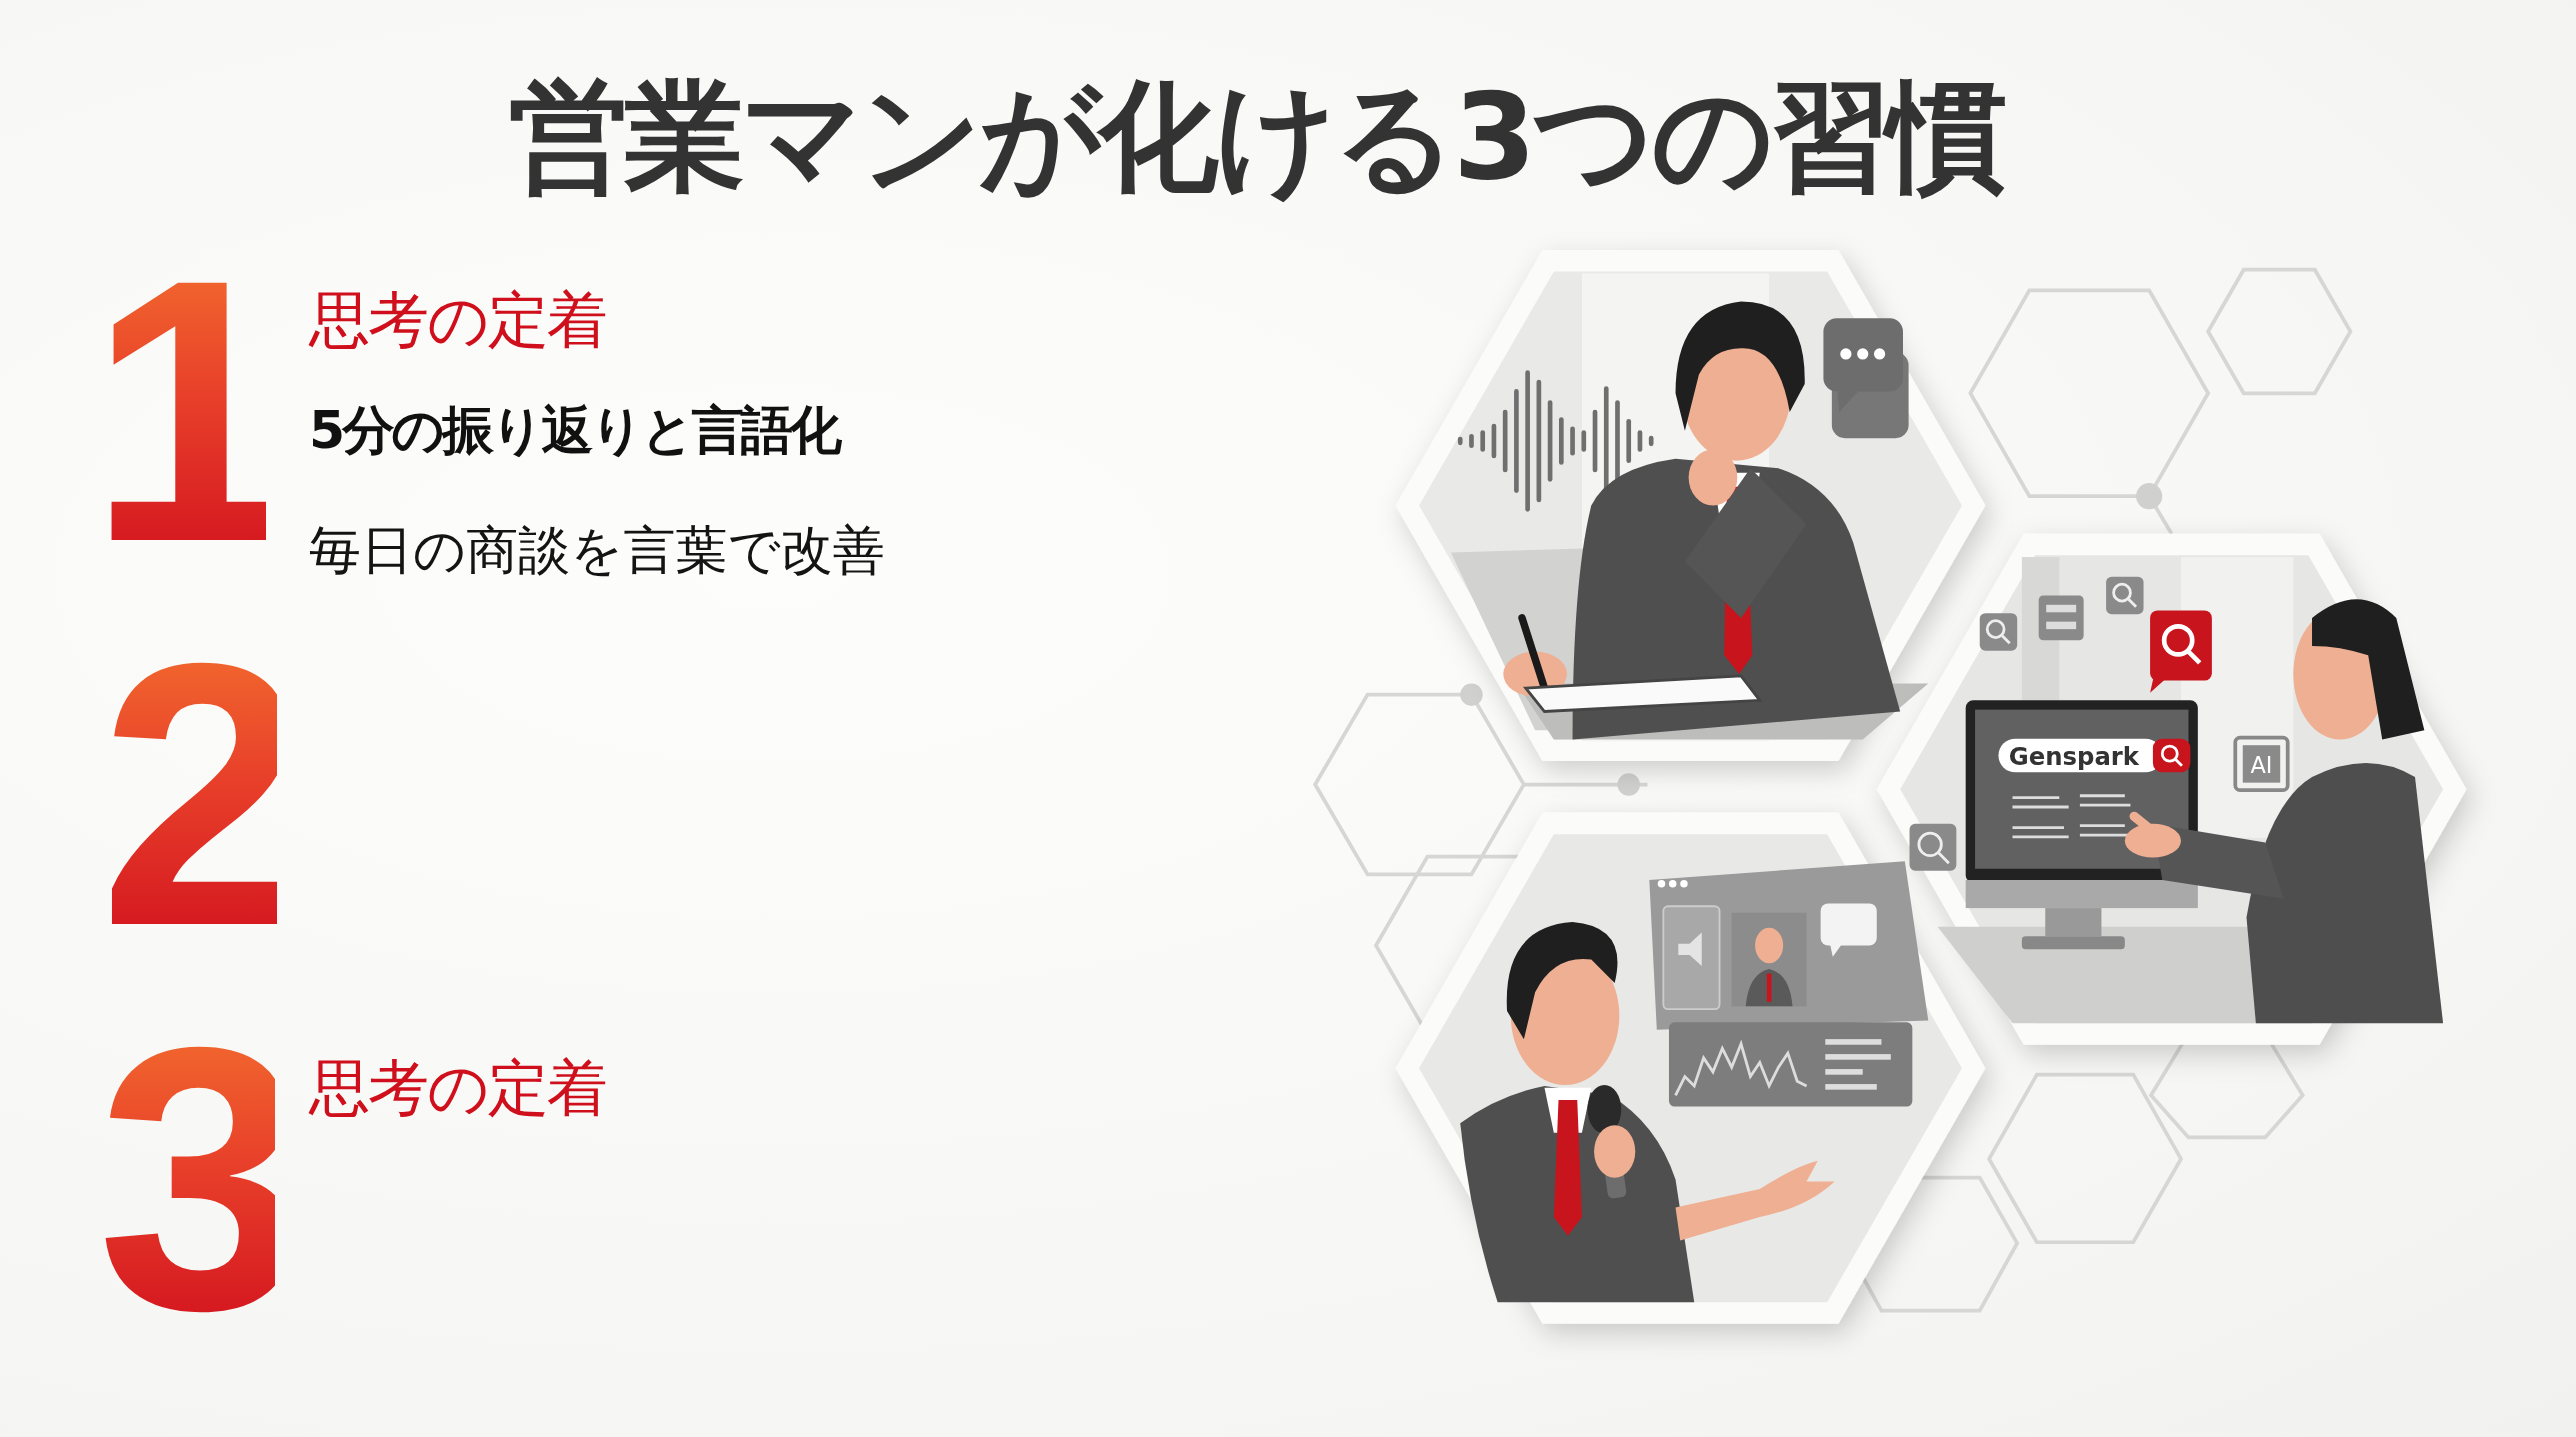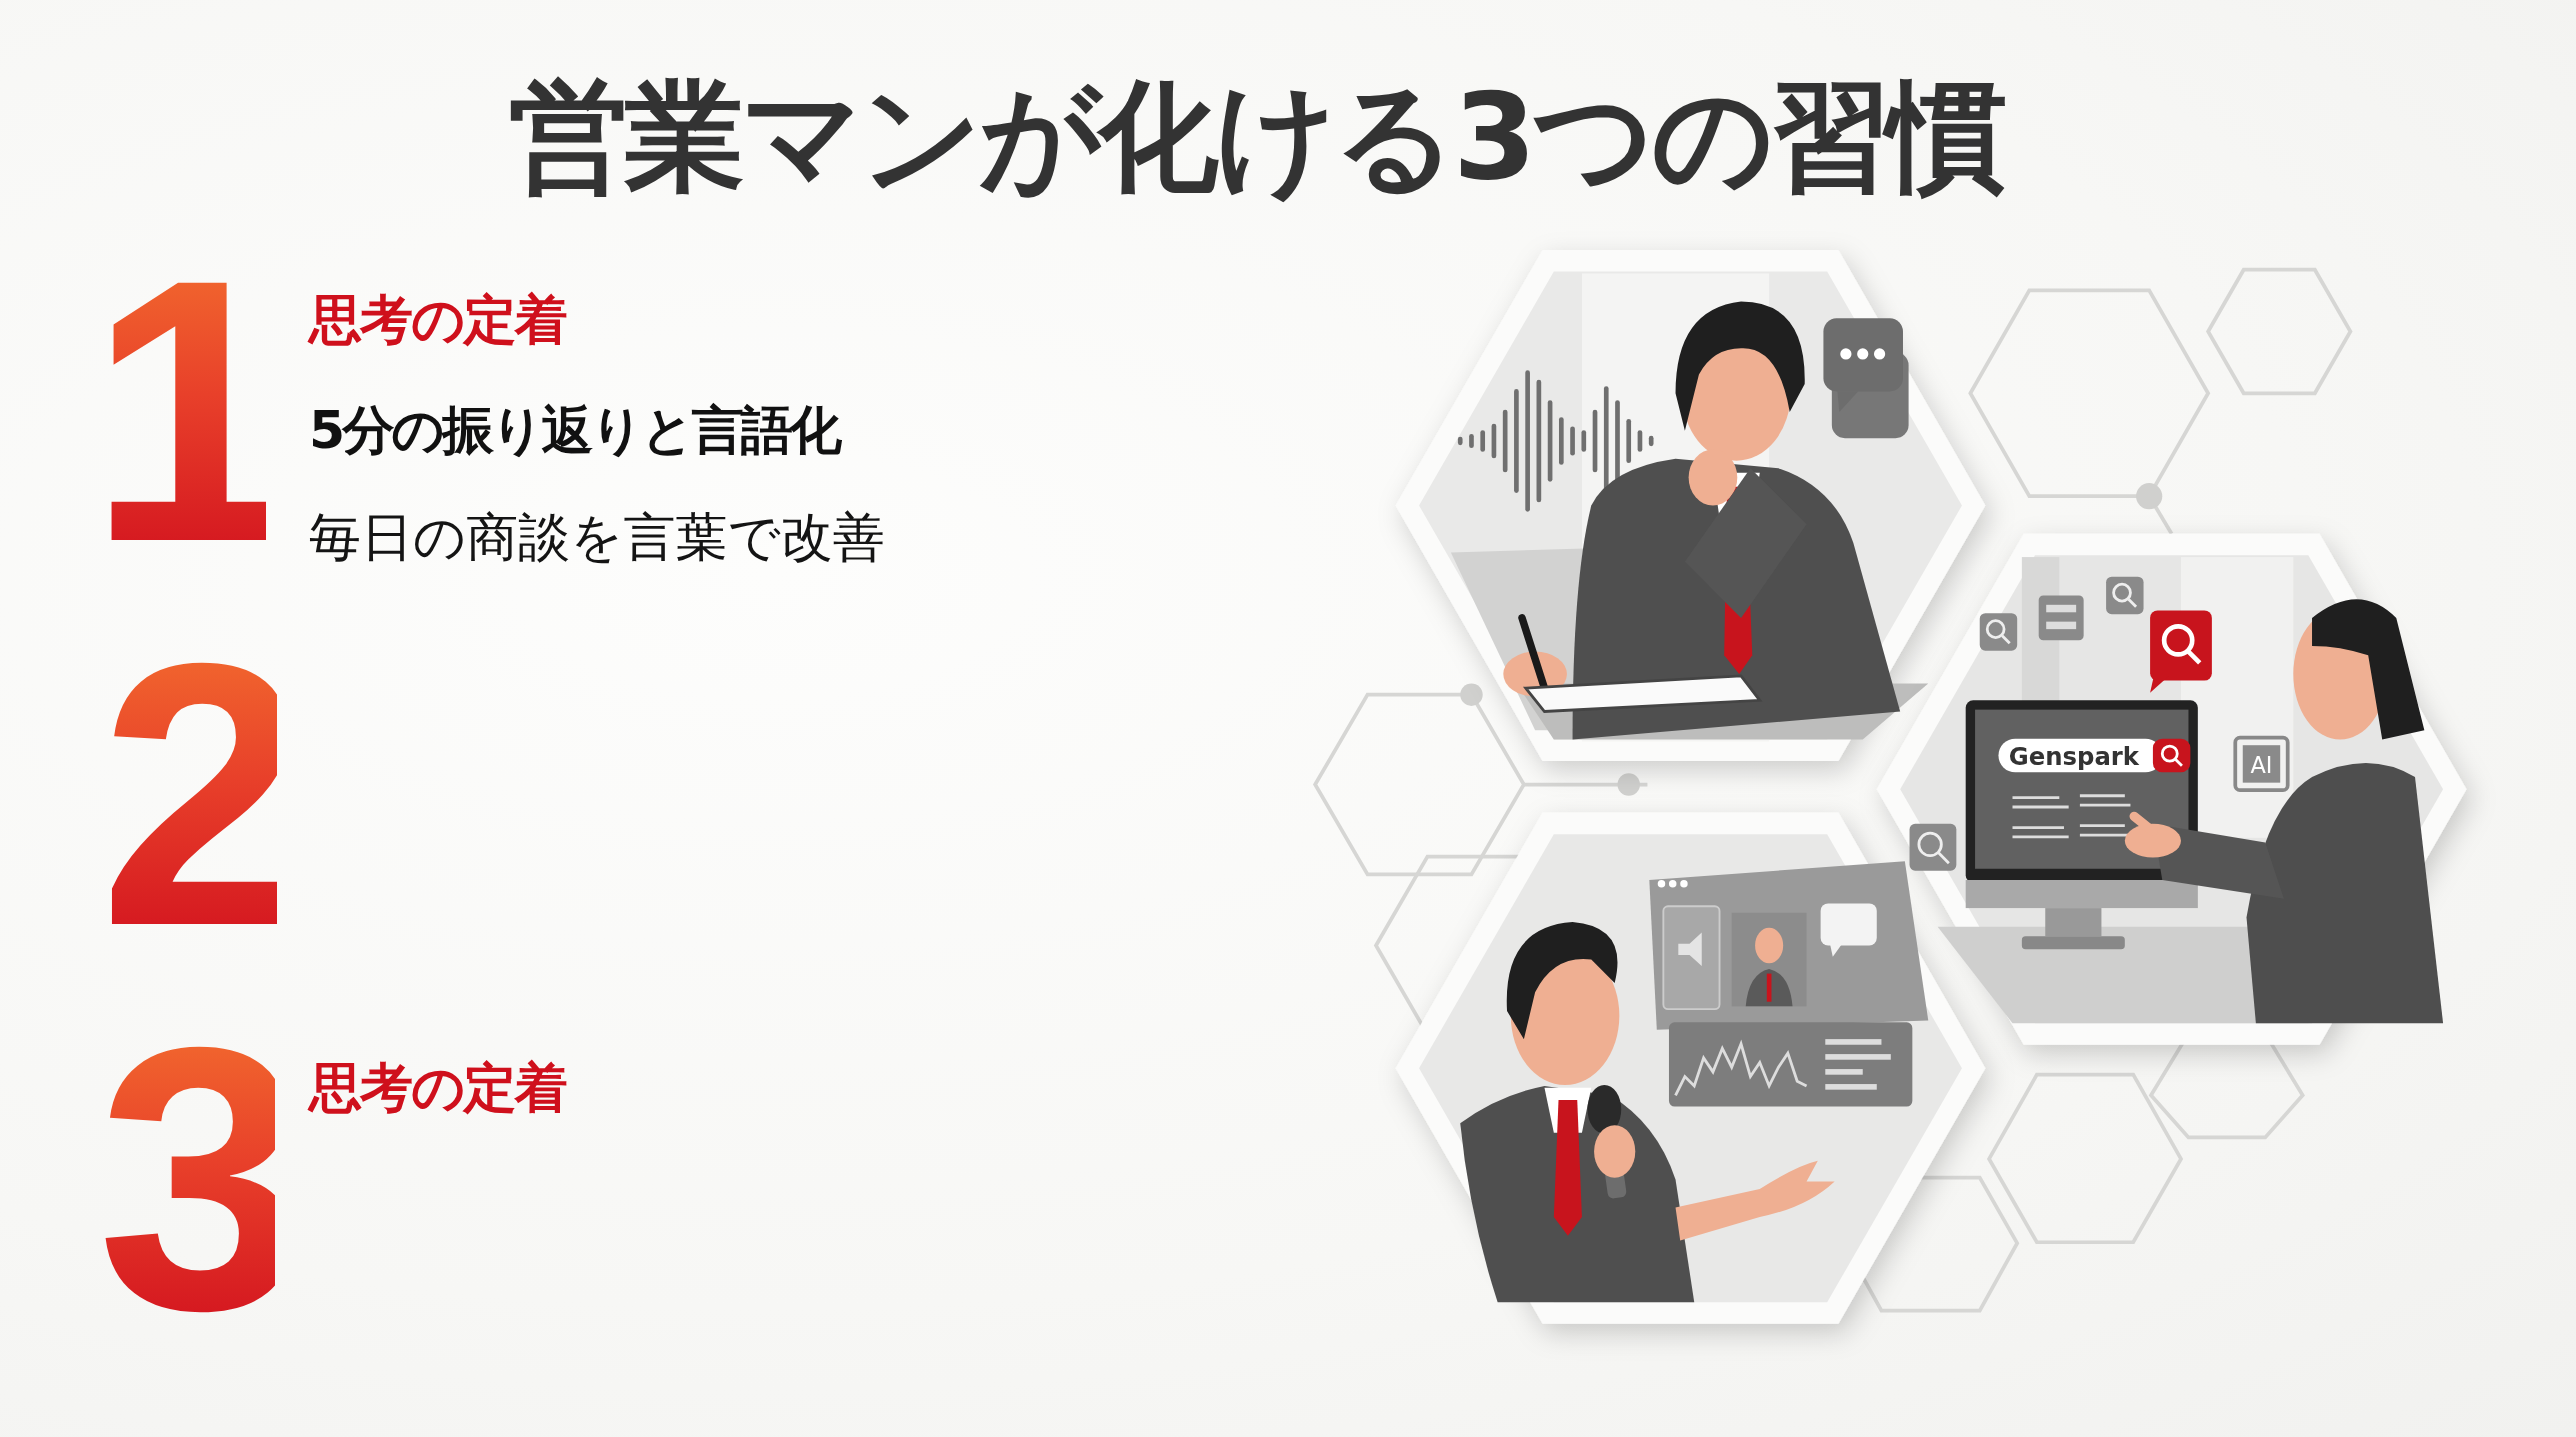--- a/index.html
+++ b/index.html
@@ -17,23 +17,23 @@
   }
   .habit { position:absolute; left:0; width:1348px; height:309px; }
   .numeral {
     position:absolute; top:-17px; width:178px; text-align:center;
     font-family:"Liberation Sans",sans-serif; font-weight:bold;
     font-size:374px; line-height:309px; letter-spacing:-9.4px;
     background:linear-gradient(180deg,#f26a2e 0%,#e8402a 45%,#d3141f 100%);
     -webkit-background-clip:text; background-clip:text; color:transparent;
   }
   .texts { position:absolute; left:309px; top:0; }
-  .h-red { font-size:53px; font-weight:bold; color:#cf101c; line-height:94px; white-space:nowrap; letter-spacing:-1.9px; }
+  .h-red { font-size:61px; font-weight:normal; color:#cf101c; line-height:94px; white-space:nowrap; letter-spacing:-1.9px; }
   .h-main { font-size:52px; font-weight:bold; color:#111111; line-height:110px; margin-top:7.5px; white-space:nowrap; letter-spacing:-2.8px; }
-  .h-sub { font-size:52px; font-weight:normal; color:#141414; line-height:71px; margin-top:17px; white-space:nowrap; letter-spacing:0px; }
+  .h-sub { font-size:52px; font-weight:normal; color:#141414; line-height:71px; margin-top:30px; white-space:nowrap; letter-spacing:0px; }
   svg.art { position:absolute; left:0; top:0; }
   .illus-label { font-family:"DejaVu Sans","Liberation Sans",sans-serif; }
 </style>
 </head>
 <body>
 
 <div class="slide"></div>
 
 <svg class="art" width="2576" height="1438" viewBox="0 0 2752 1536">
   <defs>

